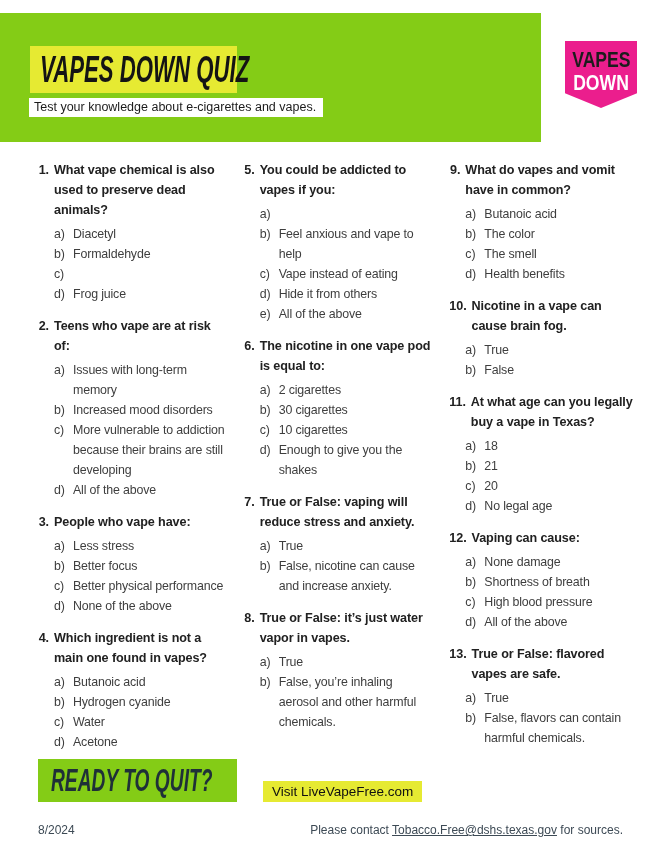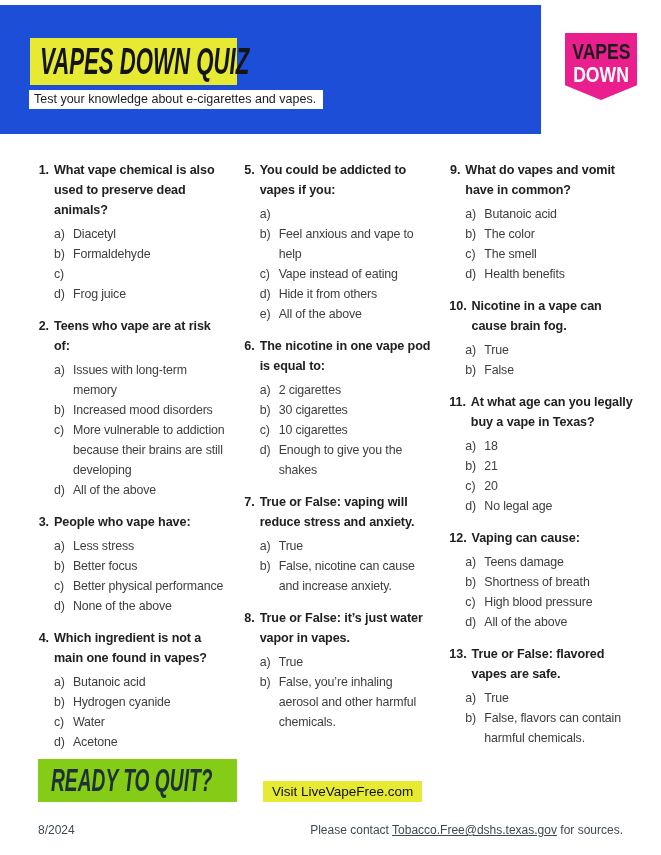--- a/index.html
+++ b/index.html
@@ -1,20 +1,20 @@
 <!DOCTYPE html>
 <html><head>
 <meta charset="utf-8">
 <style>
   html,body{margin:0;padding:0;background:#ffffff;}
   .page{position:relative;width:661px;height:855px;background:#ffffff;overflow:hidden;
         font-family:"Liberation Sans",sans-serif;}
 
   
-  .header{position:absolute;left:0;top:5px;width:541px;height:129px;background:#1d4ed8;}
+  .header{position:absolute;left:0;top:13px;width:541px;height:129px;background:#84cc16;}
   .title-box{position:absolute;left:30px;top:33px;width:207px;height:47px;background:#E6EA32;}
   .title-text{position:absolute;left:10px;top:5px;white-space:nowrap;
               font-style:italic;font-weight:bold;font-size:37px;line-height:38px;color:#141414;
               transform:scaleX(.60);transform-origin:0 0;}
   .subtitle-box{position:absolute;left:29px;top:85px;background:#ffffff;
                 padding:2px 7px 3px 5px;font-size:12.5px;line-height:14px;color:#1b1b1b;}
   .logo{position:absolute;left:565px;top:28px;width:72px;height:67px;background:#EB1E8D;
         clip-path:polygon(0 0,100% 0,100% 78%,50% 100%,0 78%);
         text-align:center;box-sizing:border-box;padding-top:7px;}
   .logo-line{display:block;font-weight:bold;font-size:22px;line-height:23px;letter-spacing:0;
@@ -312,21 +312,21 @@
           </div>
         </section>
         <section class="question">
           <div class="q-head">
             <span class="q-num">12.</span>
             <span class="q-text">Vaping can cause:</span>
           </div>
           <div class="options">
             <div class="option">
               <span class="opt-letter">a)</span>
-              <span class="opt-text">Teens damage</span>
+              <span class="opt-text">None damage</span>
             </div>
             <div class="option">
               <span class="opt-letter">b)</span>
               <span class="opt-text">Shortness of breath</span>
             </div>
             <div class="option">
               <span class="opt-letter">c)</span>
               <span class="opt-text">High blood pressure</span>
             </div>
             <div class="option">

